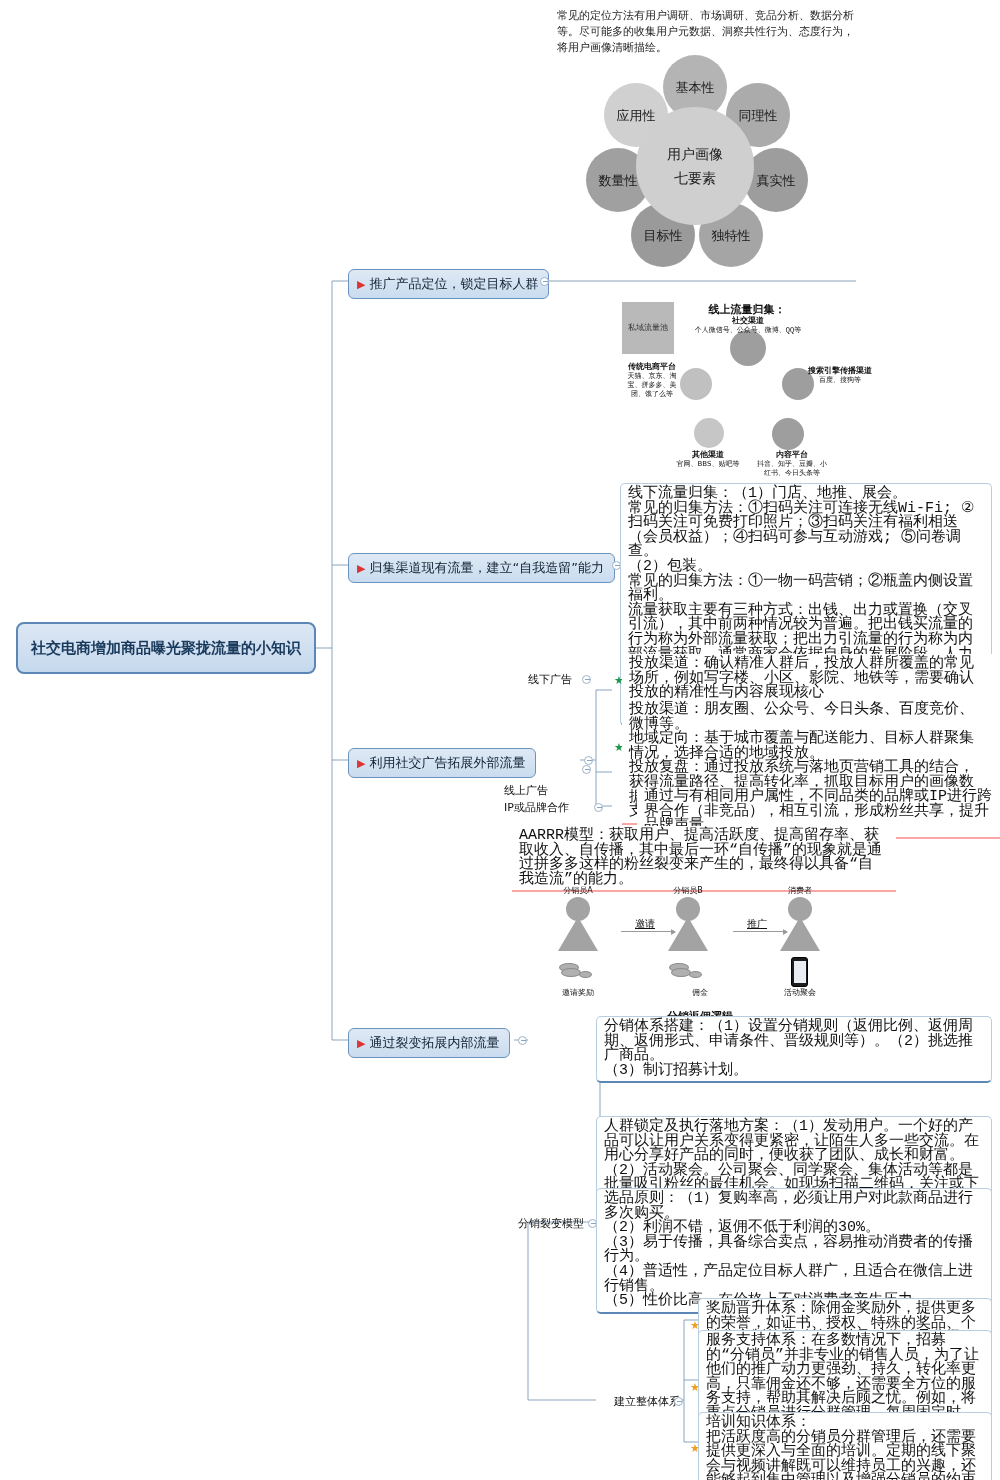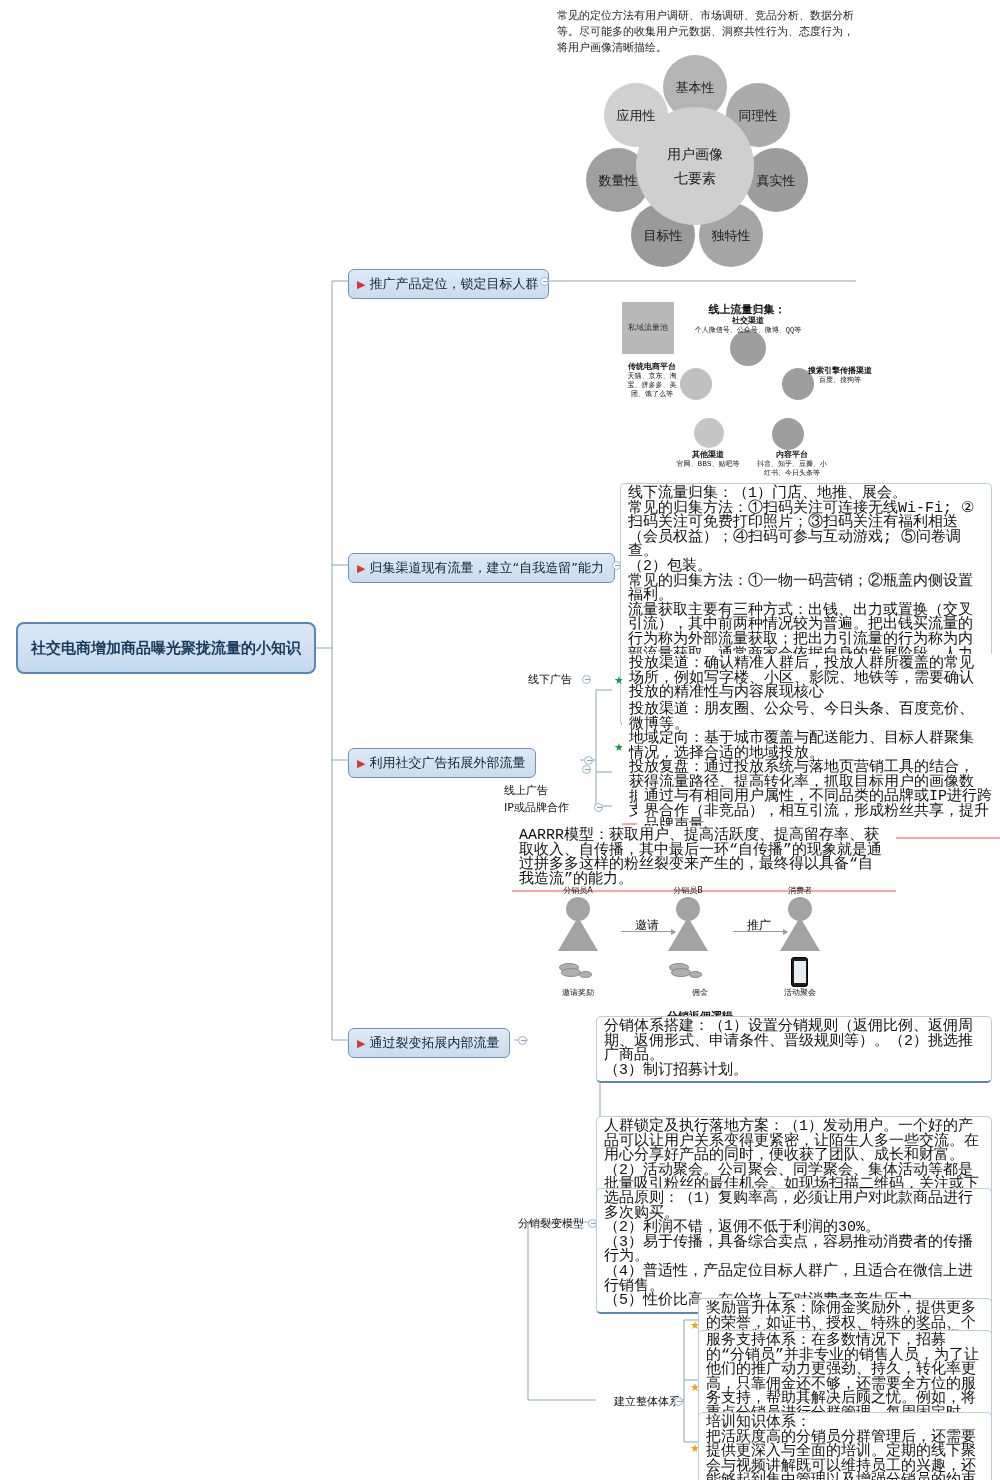--- a/index.html
+++ b/index.html
@@ -123,21 +123,21 @@
   }
   #dist-diagram .phone:after {
     content:""; position:absolute; left:1.5px; top:3px; width:12px; height:22px; background:#e8eef4;
   }
   #dist-diagram .cap { position:absolute; font-size:8px; text-align:center; color:#111; }
   #dist-diagram .arrow { position:absolute; height:1px; background:#9a9a9a; }
   #dist-diagram .arrow:after {
     content:""; position:absolute; right:-1px; top:-2.5px;
     border-left:5px solid #9a9a9a; border-top:3px solid transparent; border-bottom:3px solid transparent;
   }
-  #dist-diagram .arrowlbl { position:absolute; font-size:12px; color:#111; }
+  #dist-diagram .arrowlbl { position:absolute; font-size:10px; color:#111;text-decoration:underline; }
   #dist-diagram .flowtitle {
     position:absolute; left:0; bottom:-14px; width:310px; text-align:center;
     font-size:11px; font-weight:bold; color:#111;
   }
 
   
   svg#wires { position:absolute; left:0; top:0; width:1000px; height:1480px; pointer-events:none; }
 </style>
 </head>
 <body>

